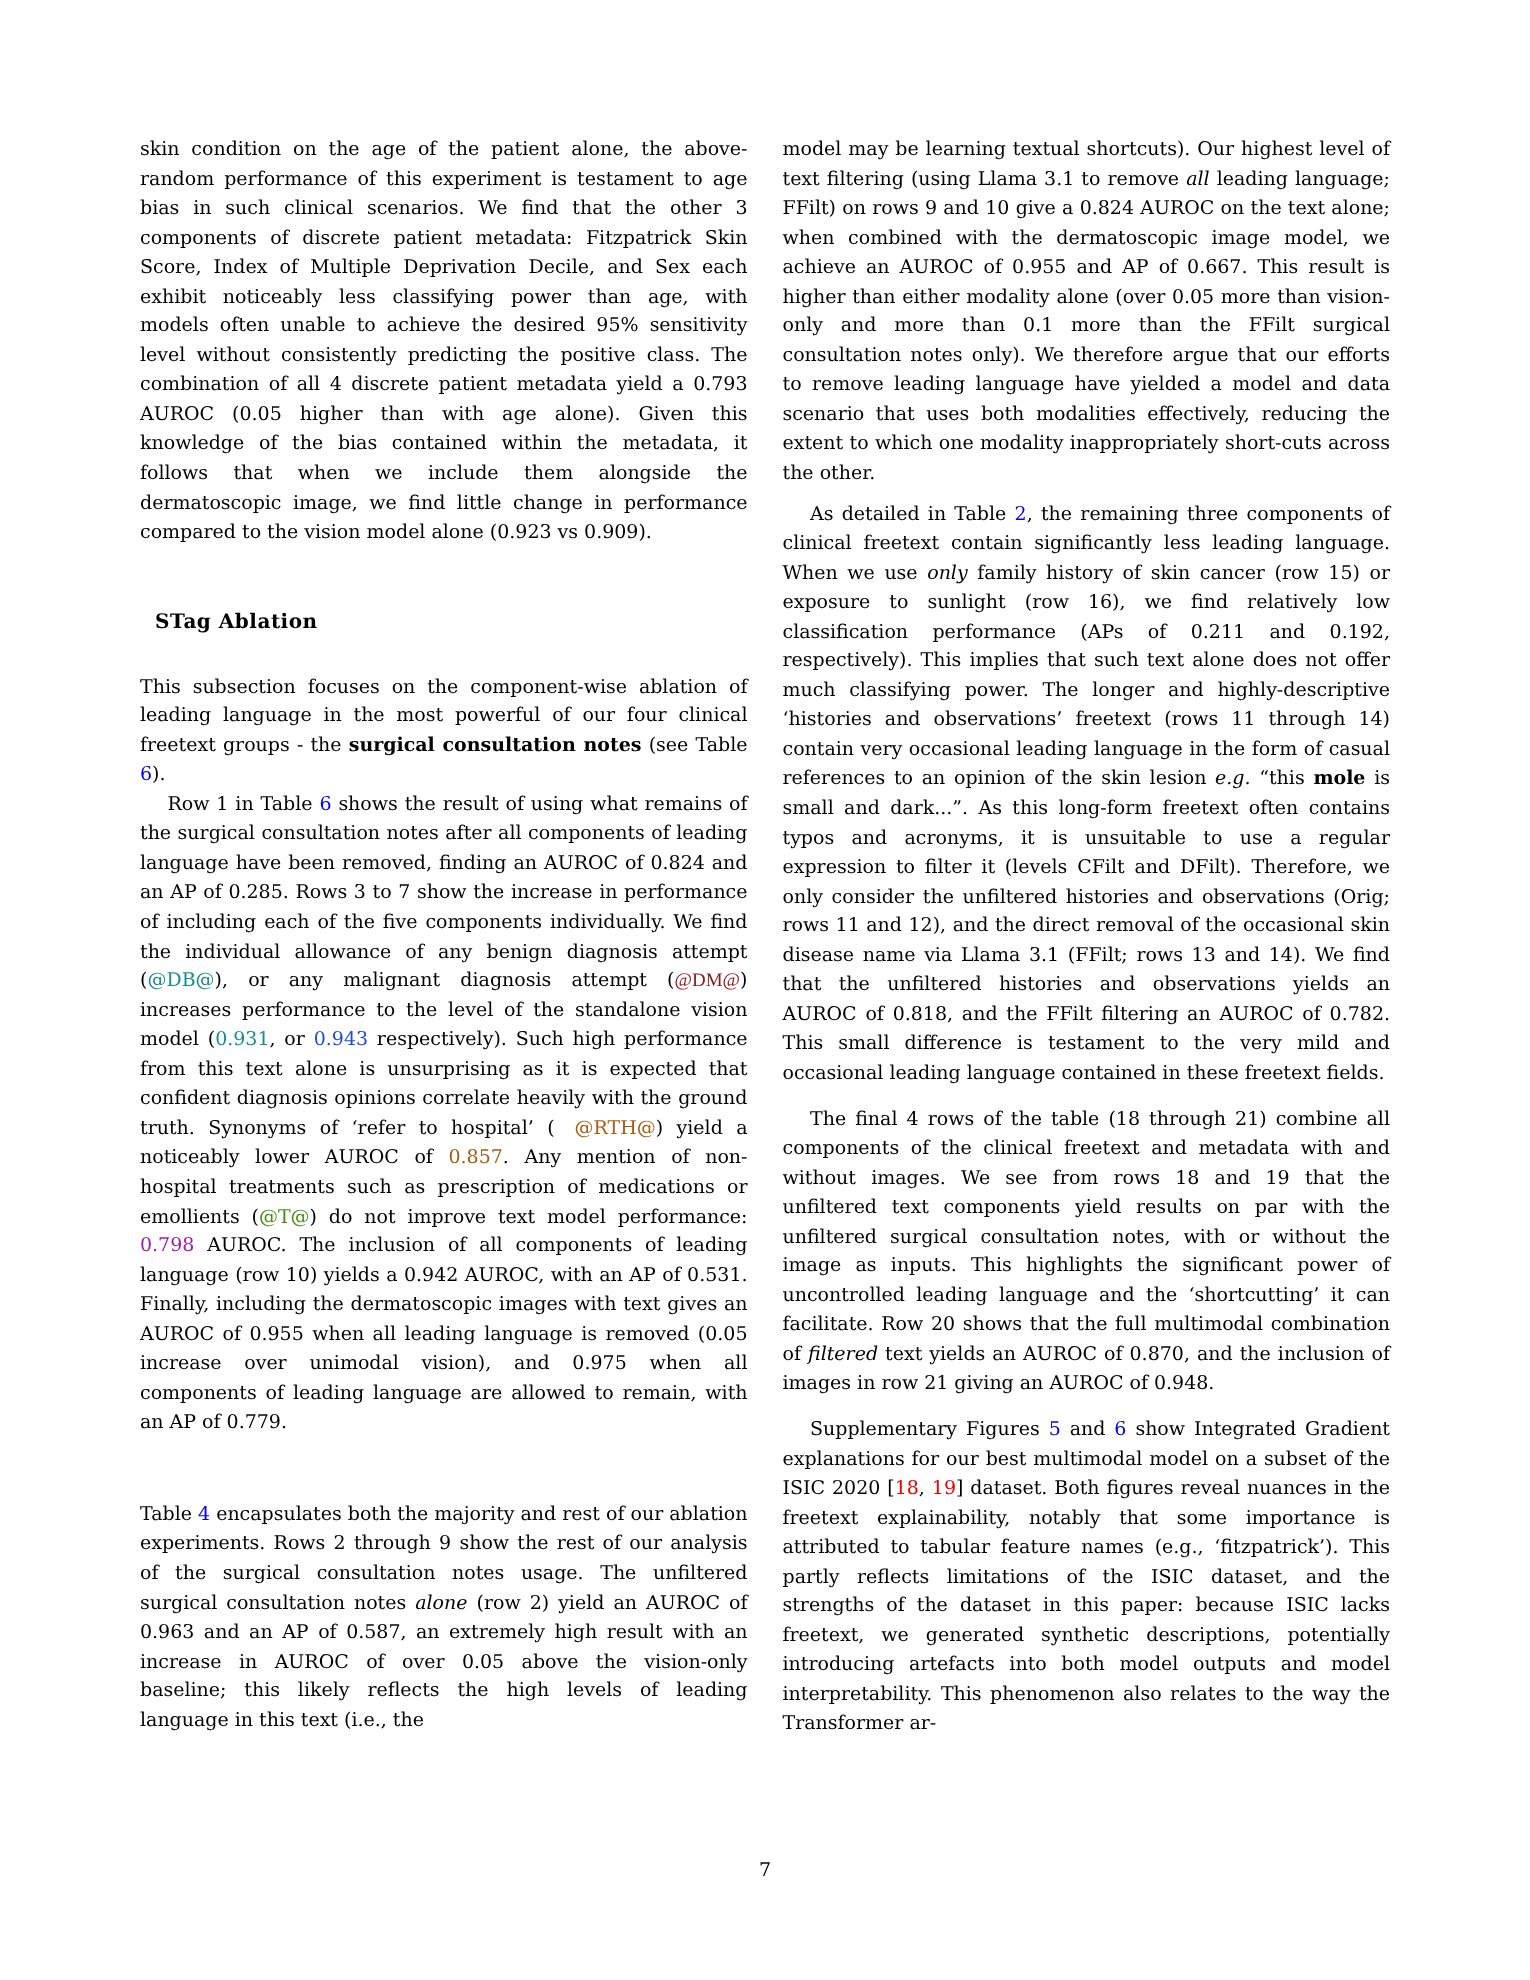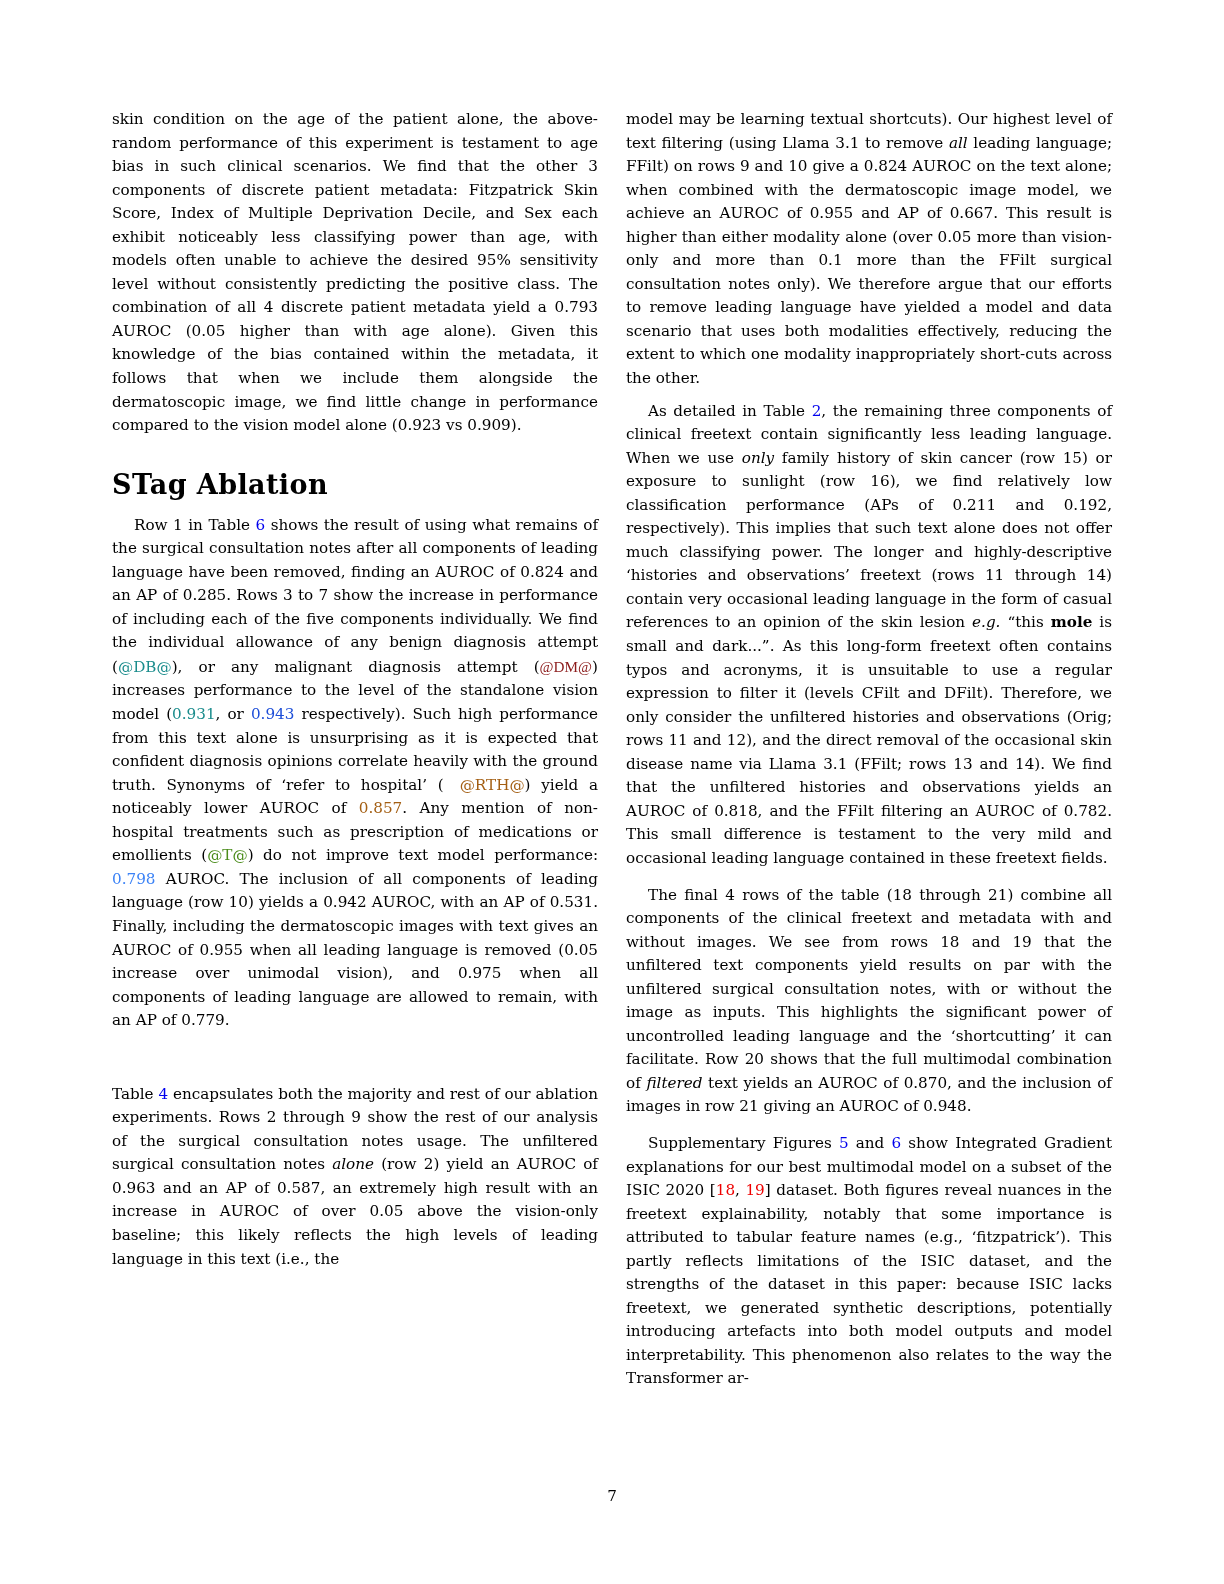--- a/index.html
+++ b/index.html
@@ -47,44 +47,44 @@
 
   .col p {
     margin: 0;
     text-indent: 0;
   }
   .col p.ind {
     text-indent: 22px;
   }
 
   h2.section-head {
-    font-size: 27px;
+    font-size: 16px;
     line-height: 26px;
     font-weight: bold;
-    margin: 0;
+    margin: 12px;
     letter-spacing: 0.4px;
   }
 
   .sp-before-head { height: 34px; }
   .sp-after-head  { height: 16px; }
   .sp-para        { height: 13px; }
   .sp-small       { height: 9px; }
 
   .ref  { color: #0000ee; }
   .cite { color: #ee0000; margin-top: 31px; }
 
   .tag-db  { color: #1a8c8c; }
   .tag-dm  { color: #8b1a1a; font-family: Liberation Serif, serif; }
   .tag-rth { color: #a35e12; margin-left: 16px; }
   .tag-t   { color: #4a8c1a; }
 
   .num-db  { color: #1a8c8c; }
   .num-dm  { color: #1d4ed8; }
   .num-rth { color: #a35e12; }
-  .num-t   { color: #3b82f6; }
+  .num-t   { color: #a21caf; }
 
   .it { font-style: italic; }
   .bd { font-weight: bold; }
 
   .page-number {
     position: absolute;
     left: 0;
     top: 1487px;
     width: 1224px;
     text-align: center;
@@ -102,20 +102,21 @@
     <div class="col">
 
       <p>skin condition on the age of the patient alone, the above-random performance of this experiment is testament to age bias in such clinical scenarios. We find that the other 3 components of discrete patient metadata: Fitzpatrick Skin Score, Index of Multiple Deprivation Decile, and Sex each exhibit noticeably less classifying power than age, with models often unable to achieve the desired 95% sensitivity level without consistently predicting the positive class. The combination of all 4 discrete patient metadata yield a 0.793 AUROC (0.05 higher than with age alone). Given this knowledge of the bias contained within the metadata, it follows that when we include them alongside the dermatoscopic image, we find little change in performance compared to the vision model alone (0.923 vs 0.909).</p>
 
       <div class="sp-before-head"></div>
 
       <h2 class="section-head">STag Ablation</h2>
 
       <div class="sp-after-head"></div>
 
+      <p><span>This subsection focuses on the component-wise ablation of leading language in the most powerful of our four clinical freetext groups - the </span><span class="bd">surgical consultation notes</span><span> (see Table </span><a class="ref">6</a><span>).</span></p>
 
       <p class="ind"><span>Row 1 in Table </span><a class="ref">6</a><span> shows the result of using what remains of the surgical consultation notes after all components of leading language have been removed, finding an AUROC of 0.824 and an AP of 0.285. Rows 3 to 7 show the increase in performance of including each of the five components individually. We find the individual allowance of any benign diagnosis attempt (</span><span class="tag-db">@DB@</span><span>), or any malignant diagnosis attempt (</span><span class="tag-dm">@DM@</span><span>) increases performance to the level of the standalone vision model (</span><span class="num-db">0.931</span><span>, or </span><span class="num-dm">0.943</span><span> respectively). Such high performance from this text alone is unsurprising as it is expected that confident diagnosis opinions correlate heavily with the ground truth. Synonyms of ‘refer to hospital’ (</span><span class="tag-rth">@RTH@</span><span>) yield a noticeably lower AUROC of </span><span class="num-rth">0.857</span><span>. Any mention of non-hospital treatments such as prescription of medications or emollients (</span><span class="tag-t">@T@</span><span>) do not improve text model performance: </span><span class="num-t">0.798</span><span> AUROC. The inclusion of all components of leading language (row 10) yields a 0.942 AUROC, with an AP of 0.531. Finally, including the dermatoscopic images with text gives an AUROC of 0.955 when all leading language is removed (0.05 increase over unimodal vision), and 0.975 when all components of leading language are allowed to remain, with an AP of 0.779.</span></p>
 
       <div class="sp-before-head"></div>
 
 
       <div class="sp-after-head"></div>
 
       <p><span>Table </span><a class="ref">4</a><span> encapsulates both the majority and rest of our ablation experiments. Rows 2 through 9 show the rest of our analysis of the surgical consultation notes usage. The unfiltered surgical consultation notes </span><span class="it">alone</span><span> (row 2) yield an AUROC of 0.963 and an AP of 0.587, an extremely high result with an increase in AUROC of over 0.05 above the vision-only baseline; this likely reflects the high levels of leading language in this text (i.e., the</span></p>
 

